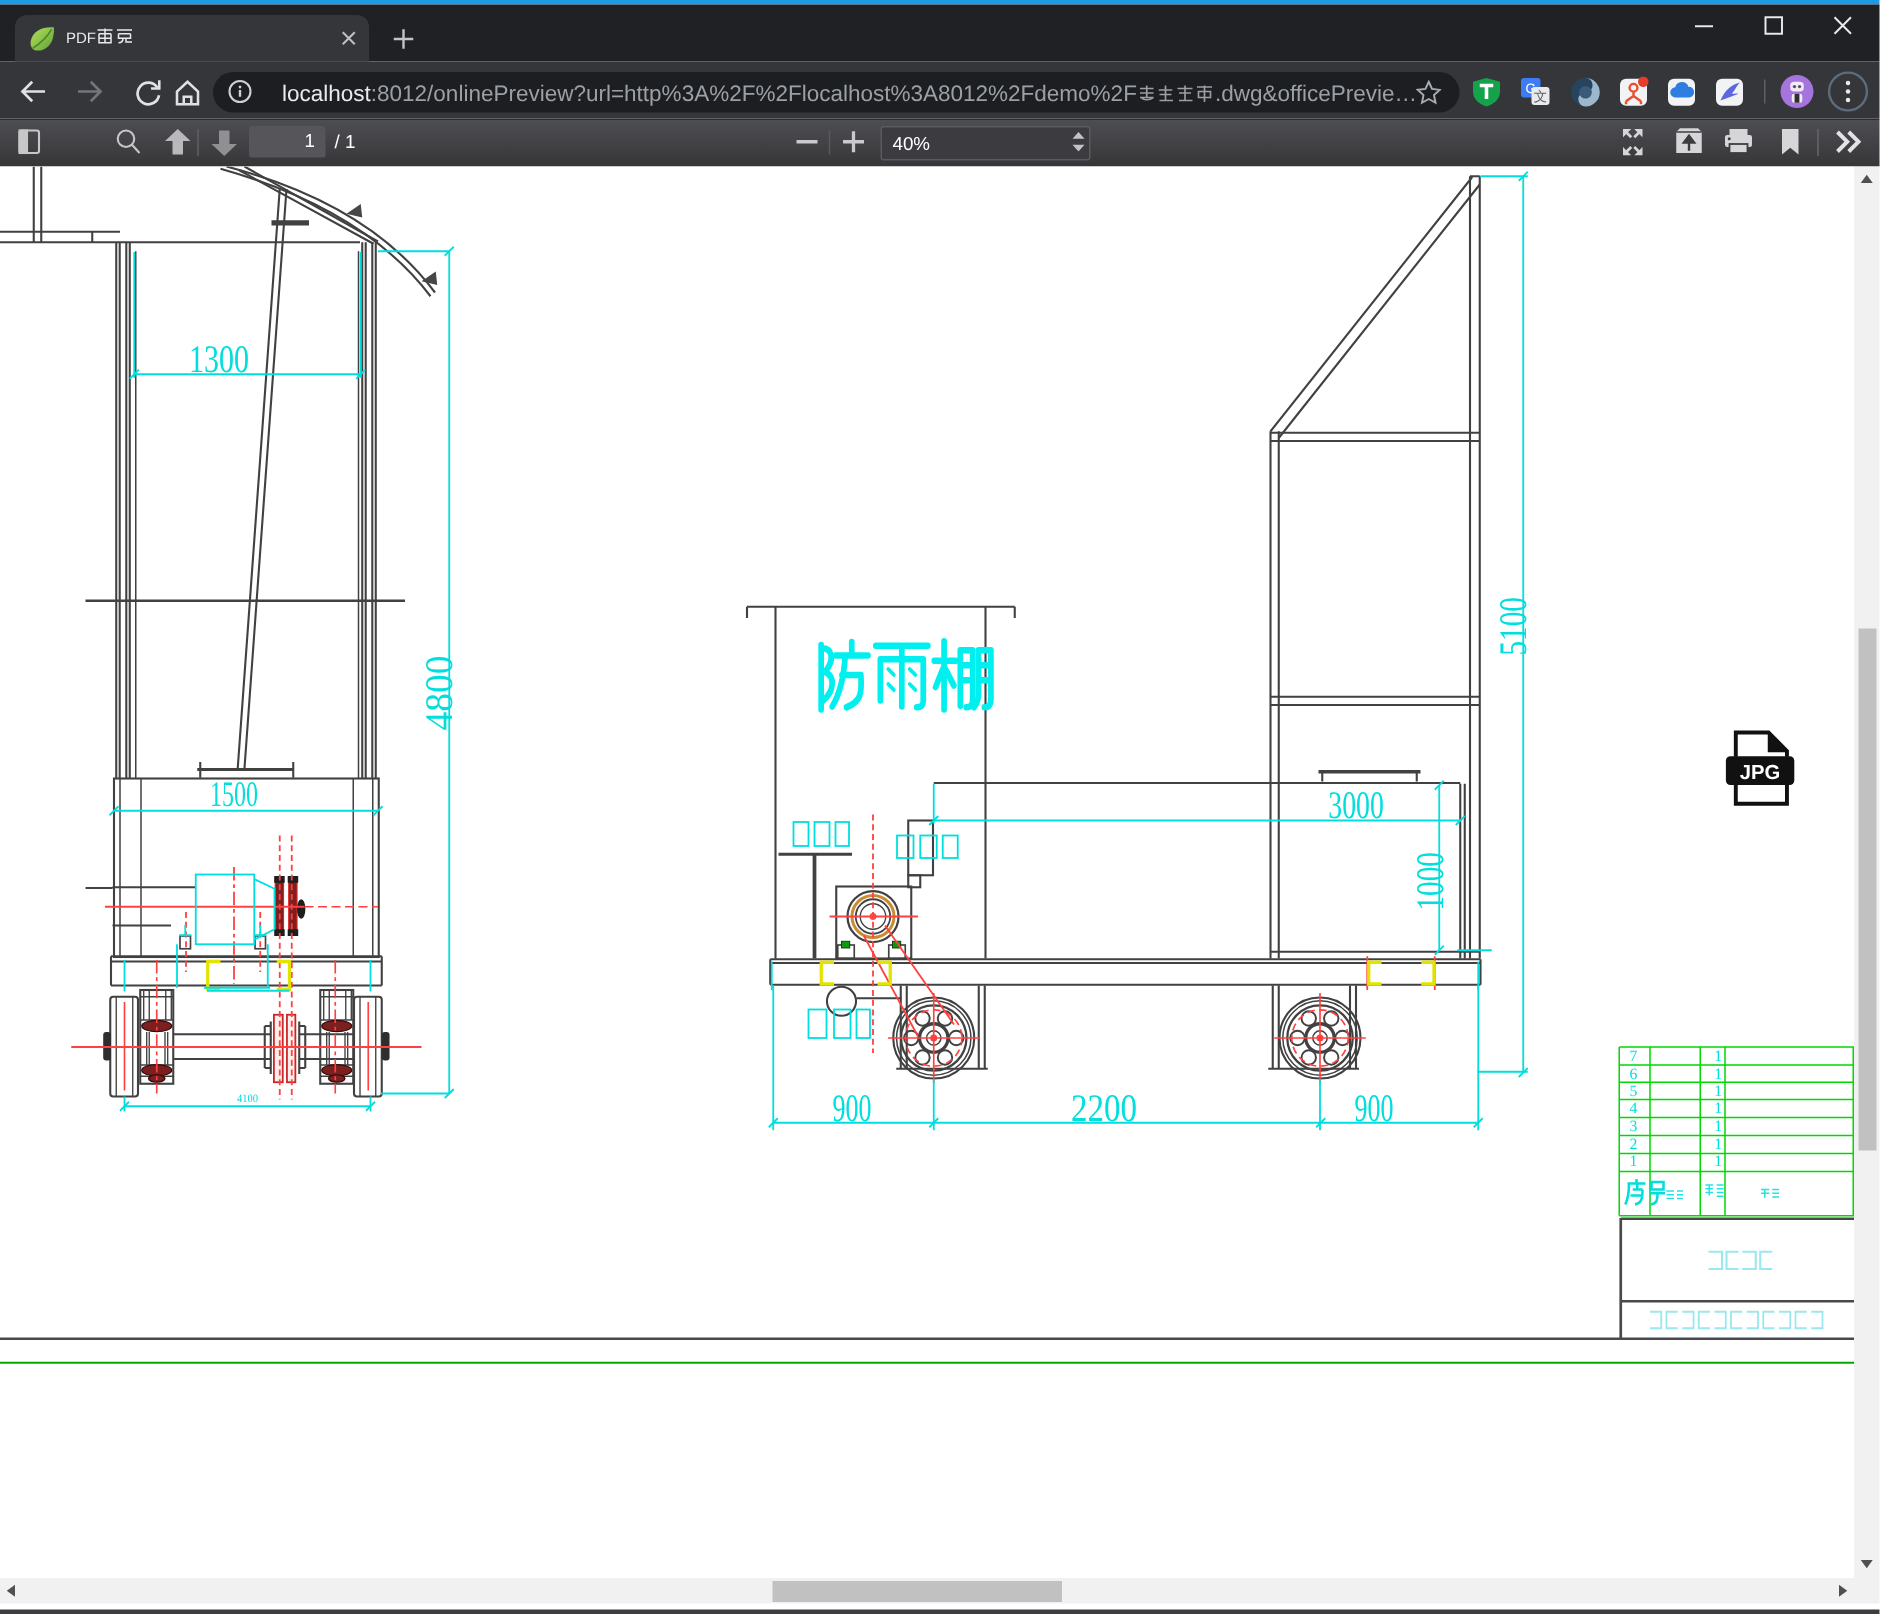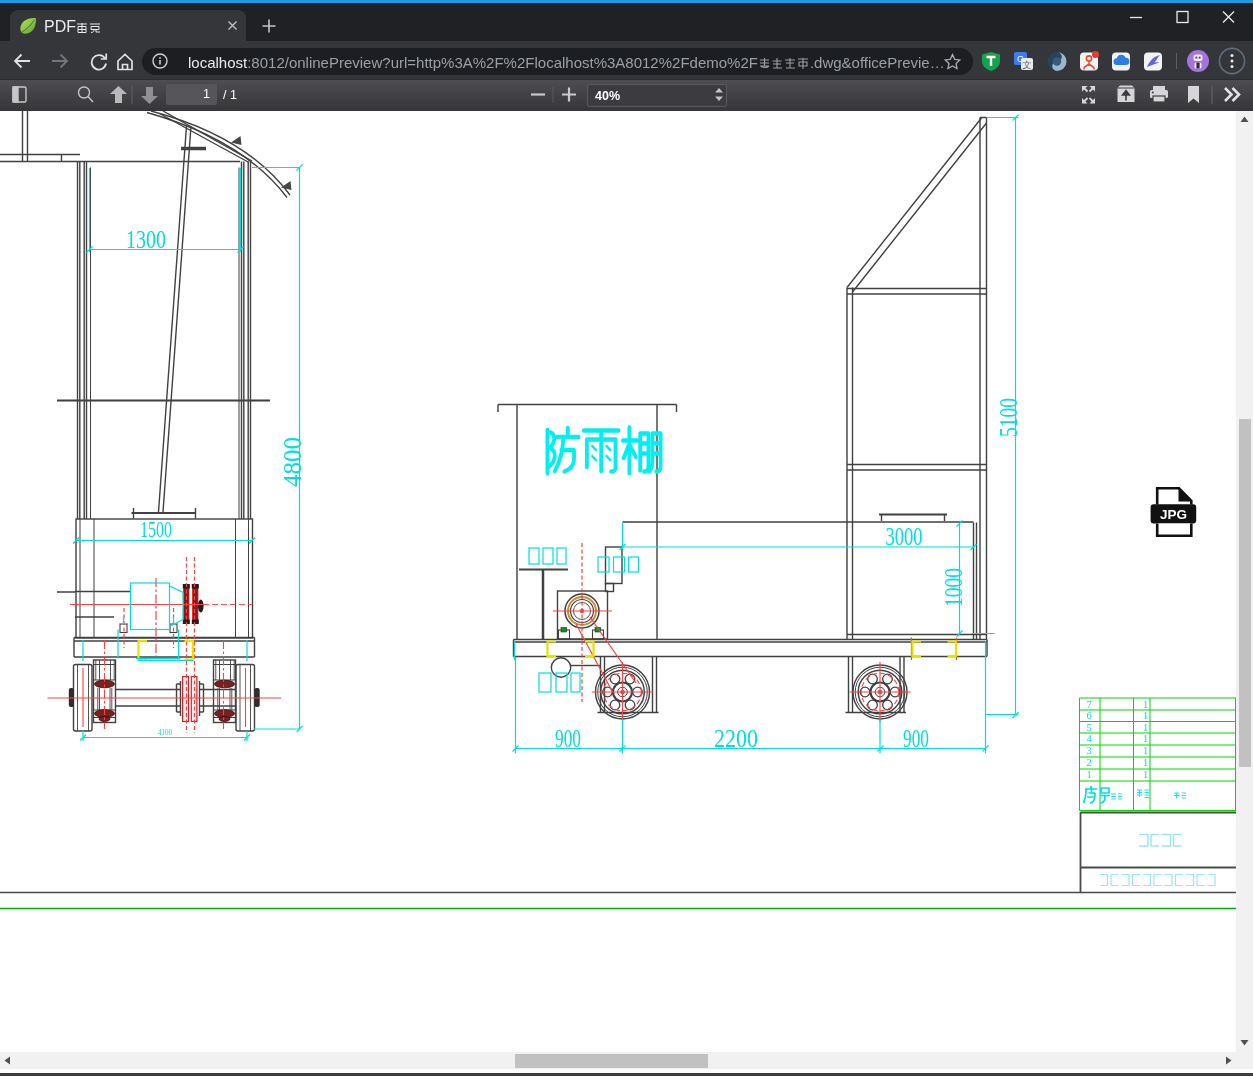--- a/index.html
+++ b/index.html
@@ -1,21 +1,21 @@
 <!DOCTYPE html>
 <html><head>
 <meta charset="utf-8">
 <style>
   html,body{margin:0;padding:0;width:1253px;height:1079px;overflow:hidden;background:#fff;
     font-family:"Liberation Sans",sans-serif;}
   .abs{position:absolute;}
   #topblue{left:0;top:0;width:1253px;height:2.5px;background:#1d9ce5;}
   #titlebar{left:0;top:2.5px;width:1253px;height:38.5px;background:#202124;}
   #tab{left:10px;top:10px;width:236px;height:31px;background:#35363a;border-radius:8px 8px 0 0;}
-  #tabtitle{left:44px;top:18px;color:#e8eaed;font-size:16px;}
+  #tabtitle{left:44px;top:18px;color:#e8eaed;font-size:10px;}
   #navbar{left:0;top:41px;width:1253px;height:38px;background:#35363a;}
   #pill{left:142px;top:47.5px;width:831px;height:27px;border-radius:14px;background:#1c1e22;}
   #urltext{left:188px;top:53.5px;font-size:15px;color:#9aa0a6;white-space:nowrap;width:760px;overflow:hidden;}
   #toolbar{left:0;top:79px;width:1253px;height:32px;
     background:linear-gradient(180deg,#4e4e52 0%,#434347 45%,#363639 100%);
     border-top:1px solid #2c2c2e; box-sizing:border-box;}
   #pagebox{left:166px;top:84px;width:51px;height:21px;background:#55555a;border-radius:2px;
     color:#fff;font-size:12.5px;text-align:right;line-height:21px;padding-right:7px;box-sizing:border-box;}
   #zoombox{left:587px;top:83.5px;width:140px;height:23px;background:#3c3c40;border:1px solid #5a5a5e;border-radius:2px;box-sizing:border-box;}
   #content{left:0;top:111px;width:1236px;height:968px;background:#fff;overflow:hidden;}
@@ -166,21 +166,21 @@
 
   <path d="M149.5 25 L158 17 H153 V8 H146 V17 H141 Z" fill="#8f8f94"></path>
   <text x="223" y="19.5" font-size="12.5" fill="#fff" font-family="Liberation Sans">/ 1</text>
 
   <path d="M531 15.5 H545" stroke="#cacacc" stroke-width="2.2"></path>
   <path d="M553 8 V24" stroke="#5a5a5e" stroke-width="1"></path>
   <path d="M562 15.5 H576 M569 8.5 V22.5" stroke="#cacacc" stroke-width="2.2"></path>
 </svg>
 <div class="abs" id="pagebox">1</div>
 <div class="abs" id="zoombox"></div>
-<div class="abs" style="left:595px;top:88.5px;color:#fff;font-size:12.5px;font-weight:bold;">40%</div>
+<div class="abs" style="left:595px;top:88.5px;color:#fff;font-size:12.5px;font-weight:normal;">40%</div>
 <svg class="abs" style="left:714px;top:88px" width="10" height="13" viewBox="0 0 10 13">
   <path d="M5 0 L9 4.5 H1 Z M5 13 L1 8.5 H9 Z" fill="#c3c3c5"></path>
 </svg>
 
 <svg class="abs" style="left:1075px;top:79px" width="178" height="32" viewBox="0 0 178 32">
   <g fill="#d6d6d8">
     <path d="M7 7 h5.5 L7 12.5 Z M20 7 v5.5 L14.5 7 Z M7 24.5 v-5.5 l5.5 5.5 Z M20 24.5 h-5.5 L20 19 Z" stroke="none"></path>
     <path d="M9 9 L12.5 12.5 M18 9 L14.5 12.5 M9 22.5 L12.5 19 M18 22.5 L14.5 19" stroke="#d6d6d8" stroke-width="1.8"></path>
   </g>
 

